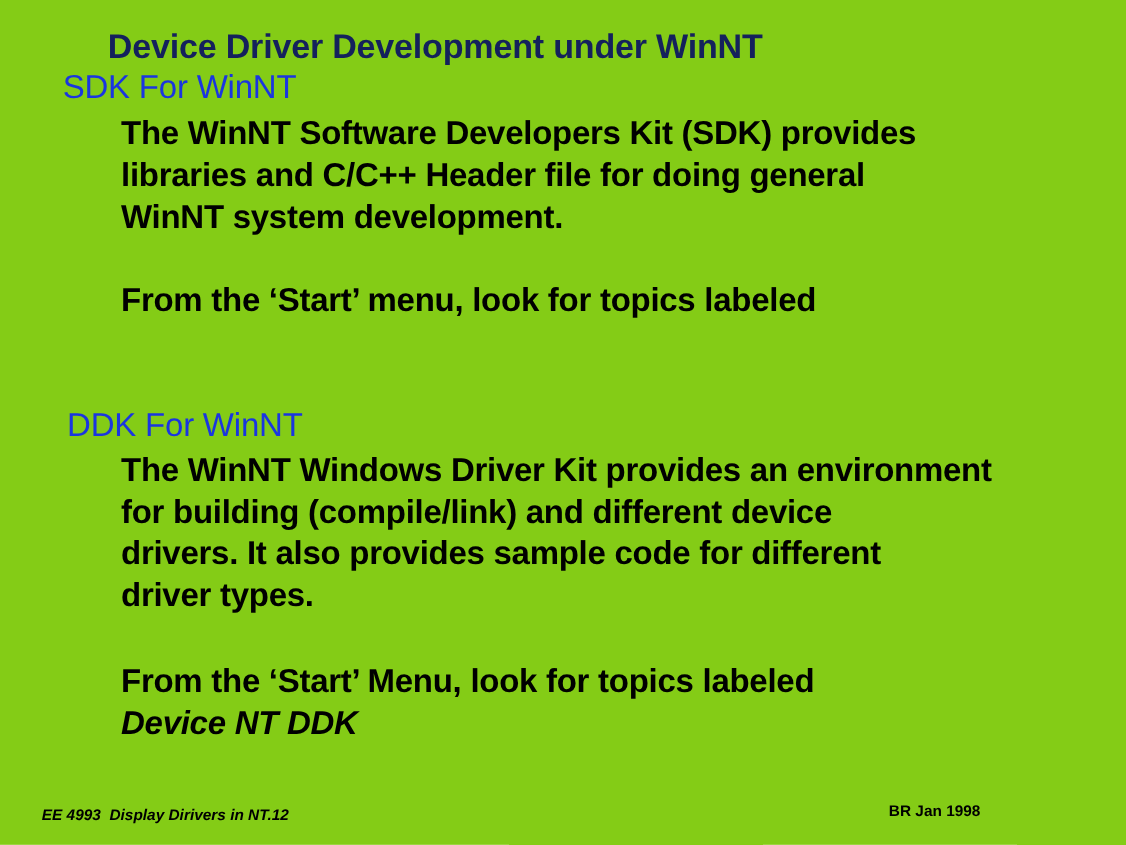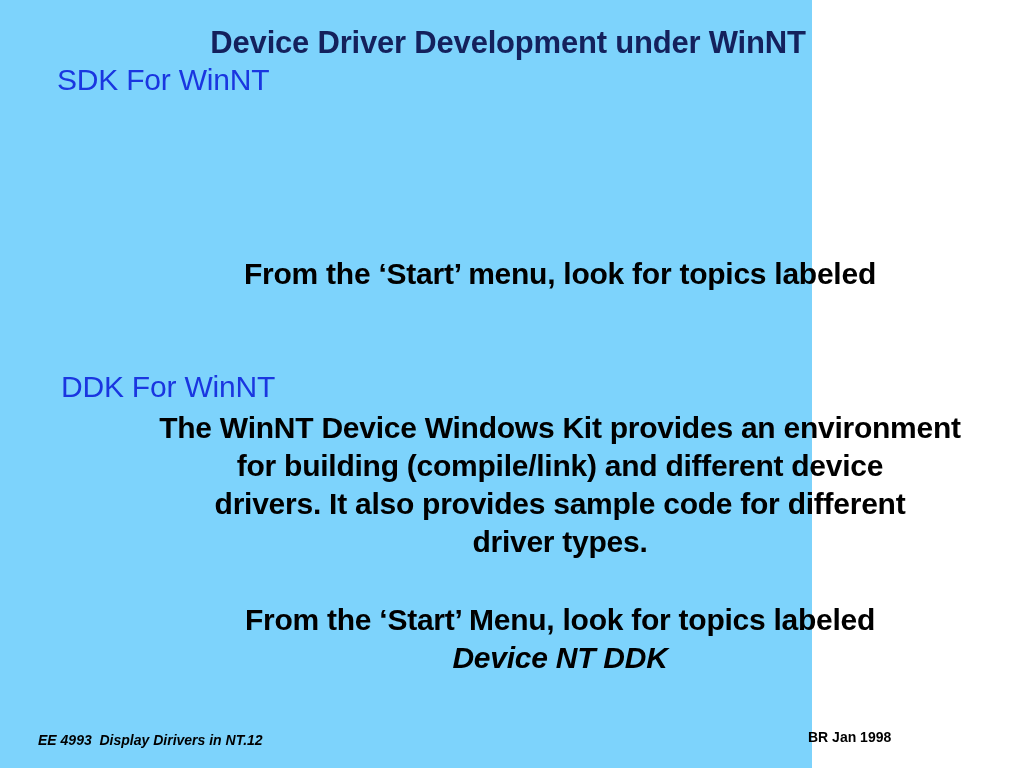--- a/index.html
+++ b/index.html
@@ -9,24 +9,23 @@
   }
   body {
     width: 1024px;
     height: 768px;
     overflow: hidden;
     font-family: "Liberation Sans", sans-serif;
     -webkit-font-smoothing: antialiased;
   }
   .slide {
     position: relative;
-    width: 812px;
+    width: 1024px;
     height: 768px;
-    background: #7dd3fc;
-    text-align: center;
+    background: #84cc16;
   }
 
   
   .slide-title {
     position: absolute;
     left: 98px;
     top: 27px;
     width: 820px;
     font-size: 31px;
     font-weight: bold;
@@ -92,29 +91,34 @@
 </style>
 </head>
 <body>
 
 <div class="slide">
 
   <div class="slide-title">Device Driver Development under WinNT</div>
 
   <div class="section-heading" id="heading-sdk">SDK For WinNT</div>
 
+  <div class="body-block" id="body-sdk-para1">
+    <span class="line">The WinNT Software Developers Kit (SDK) provides</span>
+    <span class="line">libraries and C/C++ Header file for doing general</span>
+    <span class="line">WinNT system development.</span>
+  </div>
 
   <div class="body-block" id="body-sdk-para2">
     <span class="line">From the ‘Start’ menu, look for topics labeled</span>
   </div>
 
   <div class="section-heading" id="heading-ddk">DDK For WinNT</div>
 
   <div class="body-block" id="body-ddk-para1">
-    <span class="line">The WinNT Device Windows Kit provides an environment</span>
+    <span class="line">The WinNT Windows Driver Kit provides an environment</span>
     <span class="line">for building (compile/link) and different device</span>
     <span class="line">drivers.  It also provides sample code for different</span>
     <span class="line">driver types.</span>
   </div>
 
   <div class="body-block" id="body-ddk-para2">
     <span class="line">From the ‘Start’ Menu, look for topics labeled</span>
     <span class="line italic">Device NT DDK</span>
   </div>
 

